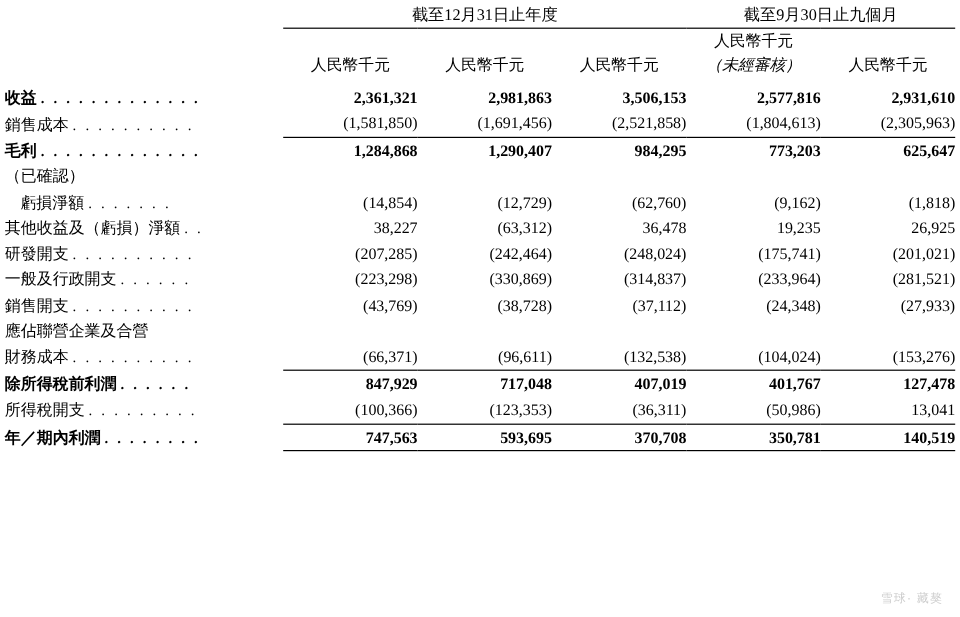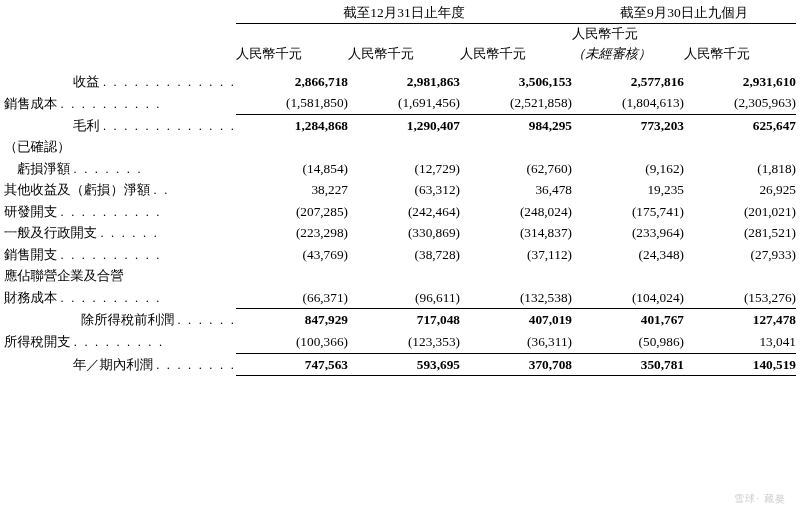--- a/index.html
+++ b/index.html
@@ -48,39 +48,39 @@
 
   .hdr-year {
     text-align: center;
     font-weight: bold;
     font-size: 13.5px;
     padding-top: 3px;
     padding-bottom: 2px;
     border-bottom: 1.1px solid #000;
   }
   .hdr-unit {
-    text-align: left;
+    text-align: center;
     font-size: 13.2px;
     padding-top: 4px;
     line-height: 1.5;
   }
   .hdr-unit .sub {
     display: block;
     font-style: italic;
   }
 
   td.label {
     text-align: left;
     white-space: nowrap;
     font-size: 13.3px;
     line-height: 1.62;
     padding-right: 4px;
   }
   td.label.indent { padding-left: 13px; }
-  td.label.bold { font-weight: normal; text-align: right; }
+  td.label.bold { font-weight: bold; }
   .dots {
     letter-spacing: 2.2px;
     font-size: 12.5px;
   }
 
   td.num {
     text-align: right;
     white-space: nowrap;
     font-size: 13.3px;
     line-height: 1.62;
@@ -147,21 +147,21 @@
           <span class="sub"></span>
         </td>
       </tr>
       <tr class="spacer-row">
           <td colspan="6"></td>
         </tr>
     </tbody>
     <tbody id="rows-body">
         <tr>
           <td class="label bold"><span>收益</span> <span class="dots">. . . . . . . . . . . . .</span></td>
-          <td class="num bold">2,866,718</td>
+          <td class="num bold">2,361,321</td>
           <td class="num bold">2,981,863</td>
           <td class="num bold">3,506,153</td>
           <td class="num bold">2,577,816</td>
           <td class="num bold">2,931,610</td>
         </tr>
         <tr>
           <td class="label"><span>銷售成本</span> <span class="dots">. . . . . . . . . .</span></td>
           <td class="num">(1,581,850)</td>
           <td class="num">(1,691,456)</td>
           <td class="num">(2,521,858)</td>

